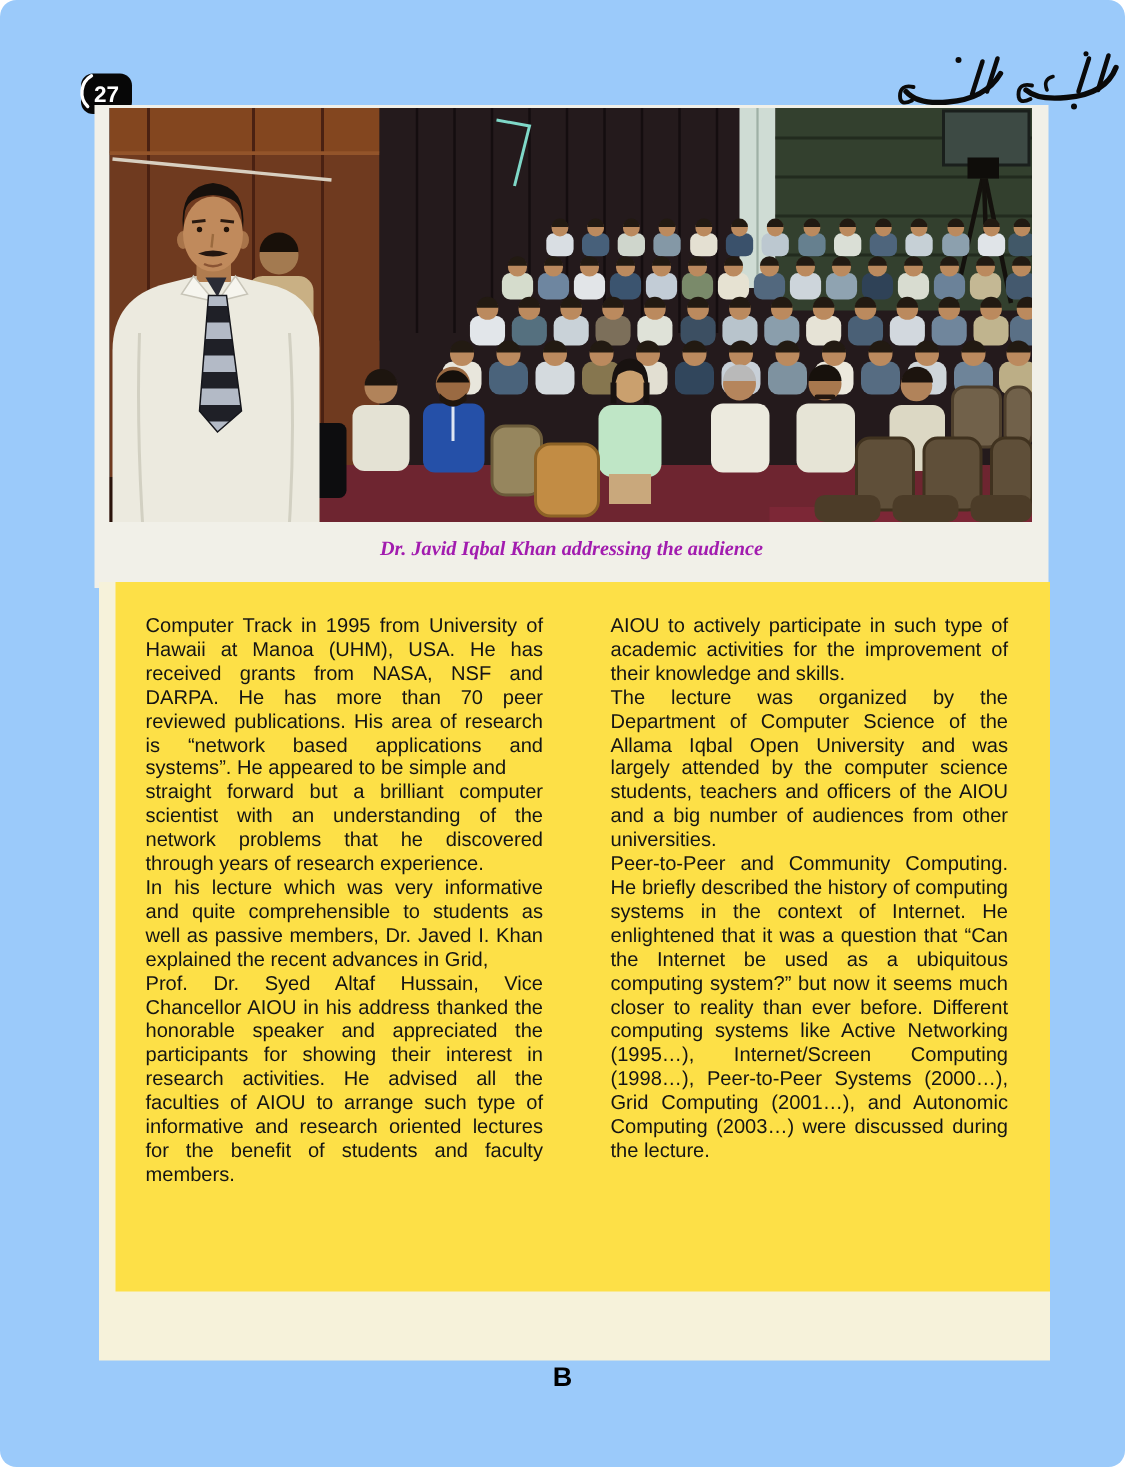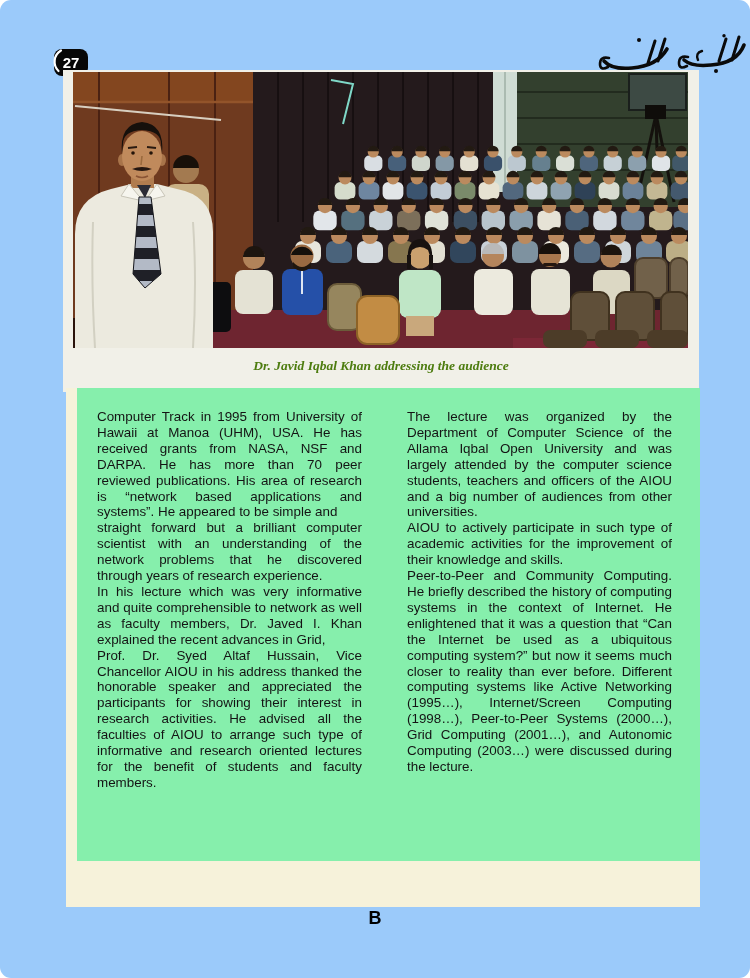--- a/index.html
+++ b/index.html
@@ -18,31 +18,31 @@
   .photo-panel {
     position:absolute; left:63px; top:70px; width:636px; height:322px;
     background:#f1f0e8;
   }
   .photo-frame { position:absolute; left:10px; top:2px; width:615px; height:276px; background:#241a1c; }
   .photo-frame svg { display:block; }
   .photo-caption {
     position:absolute; left:0; top:288px; width:100%;
     text-align:center;
     font-family:"Liberation Serif", serif; font-style:italic; font-weight:bold;
-    font-size:13.5px; color:#4d7c0f;
+    font-size:13.5px; color:#a21caf;
   }
 
   
   .article-shadow {
     position:absolute; left:66px; top:388px; width:634px; height:519px;
     background:#f6f2da;
   }
   .article-panel {
     position:absolute; left:11px; top:0; width:623px; height:473px;
-    background:#86efac; overflow:hidden;
+    background:#fde047; overflow:hidden;
   }
   .cols { display:flex; padding:21px 28px 0 20px; gap:45px; }
   .col {
     width:265px; font-size:13.4px; line-height:15.9px;
     text-align:justify; color:#141414;
   }
   .col p { margin:0; }
   .g4  { margin-top:4px; }
   .g20 { margin-top:20px; }
   .g26 { margin-top:26px; }
@@ -306,26 +306,26 @@
     </div>
     <div class="photo-caption">Dr. Javid Iqbal Khan addressing the audience</div>
   </div>
 
   <div class="article-shadow">
     <div class="article-panel">
       <div class="cols">
         <div class="col">
           <p>Computer Track in 1995 from University of Hawaii at Manoa (UHM), USA. He has received grants from NASA, NSF and DARPA. He has more than 70 peer reviewed publications. His area of research is “network based applications and systems”. He appeared to be simple and</p>
           <p class="g4">straight forward but a brilliant computer scientist with an understanding of the network problems that he discovered through years of research experience.</p>
-          <p class="g30">In his lecture which was very informative and quite comprehensible to network as well as faculty members, Dr. Javed I. Khan explained the recent advances in Grid,</p>
+          <p class="g30">In his lecture which was very informative and quite comprehensible to students as well as passive members, Dr. Javed I. Khan explained the recent advances in Grid,</p>
           <p class="g4">Prof. Dr. Syed Altaf Hussain, Vice Chancellor AIOU in his address thanked the honorable speaker and appreciated the participants for showing their interest in research activities. He advised all the faculties of AIOU to arrange such type of informative and research oriented lectures for the benefit of students and faculty members.</p>
         </div>
         <div class="col">
+          <p>AIOU to actively participate in such type of academic activities for the improvement of their knowledge and skills.</p>
           <p>The lecture was organized by the Department of Computer Science of the Allama Iqbal Open University and was largely attended by the computer science students, teachers and officers of the AIOU and a big number of audiences from other universities.</p>
-          <p>AIOU to actively participate in such type of academic activities for the improvement of their knowledge and skills.</p>
           <p class="g38">Peer-to-Peer and Community Computing. He briefly described the history of computing systems in the context of Internet. He enlightened that it was a question that “Can the Internet be used as a ubiquitous computing system?” but now it seems much closer to reality than ever before. Different computing systems like Active Networking (1995…), Internet/Screen Computing (1998…), Peer-to-Peer Systems (2000…), Grid Computing (2001…), and Autonomic Computing (2003…) were discussed during the lecture.</p>
         </div>
       </div>
     </div>
   </div>
 
   <div class="footer-b">B</div>
 
 </div>
 

